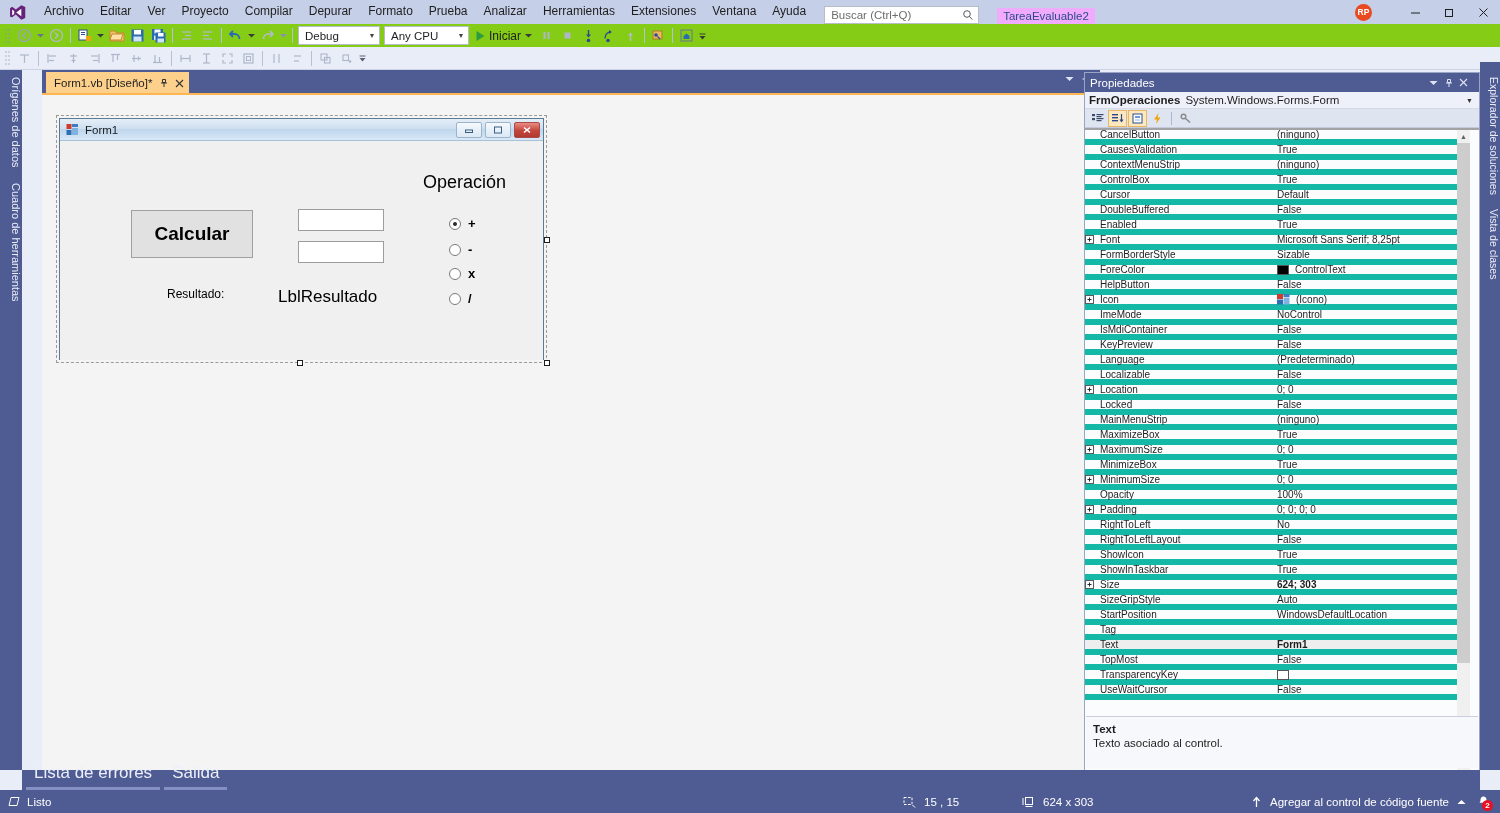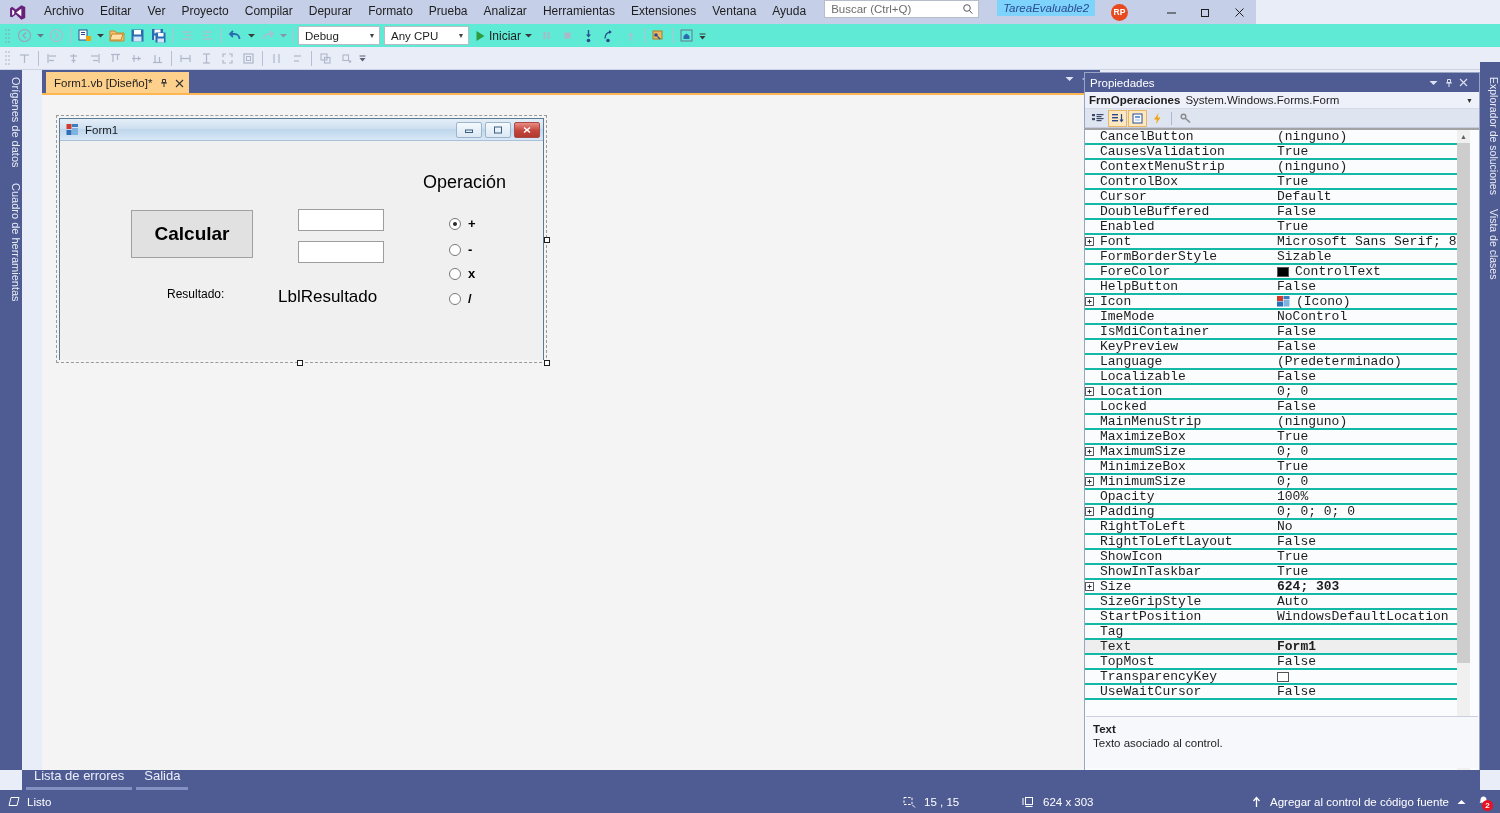--- a/index.html
+++ b/index.html
@@ -9,23 +9,23 @@
     font-family: "Liberation Sans", sans-serif;
     font-size: 12px;
     background: #f0f0f0;
     color: #1e1e1e;
     -webkit-font-smoothing: antialiased;
   }
   #app { position: relative; width: 1500px; height: 813px; background: #e9edf7; }
 
   
   .titlebar {
-    position: absolute; top: 0; left: 0; width: 1256px; height: 24px;
+    position: absolute; top: 0; left: 0; width: 1500px; height: 24px;
     background: #c5cfe8;
-    display: flex; align-items: flex-start;
+    display: flex; align-items: flex-end;
   }
   .vs-logo {
     width: 26px; height: 24px; display: flex; align-items: center; justify-content: center;
     margin-left: 4px;
   }
   .menu { display: flex; align-items: center; height: 24px; margin-left: 6px; }
   .menu-item {
     padding: 3px 8px 4px 8px; font-size: 12px; color: #1e1e1e; cursor: default;
     white-space: nowrap; line-height: 15px;
   }
@@ -33,35 +33,35 @@
   .search-box {
     margin-left: 10px; width: 155px; height: 18px; background: #ffffff;
     border: 1px solid #b6bcc8; display: flex; align-items: center;
     padding: 0 4px 0 6px; font-size: 11.5px; color: #6d6d6d;
   }
   .search-box .txt { flex: 1; }
   .search-box .mag { width: 12px; height: 12px; flex: none; }
 
   .proj-name {
     margin-left: 18px; font-size: 11.5px; color: #2b4b8d;
-    background: #7dd3fc; padding: 2px 6px; font-style: italic;
+    background: #f0abfc; padding: 2px 6px;
   }
 
   .tb-right { position: absolute; right: 0; top: 0; height: 24px; display: flex; align-items: center; }
   .avatar {
     width: 17px; height: 17px; border-radius: 50%; background: #e8491e; color: #fff;
     font-size: 8.5px; font-weight: bold; display: flex; align-items: center; justify-content: center;
     margin-right: 26px;
   }
   .wbtn { width: 34px; height: 24px; display: flex; align-items: center; justify-content: center; }
 
   
   .toolbar1 {
     position: absolute; top: 24px; left: 0; width: 1500px; height: 23px;
-    background: #5eead4; display: flex; align-items: center;
+    background: #84cc16; display: flex; align-items: center;
   }
   .toolbar2 {
     position: absolute; top: 47px; left: 0; width: 1500px; height: 23px;
     background: #e9edf7; display: flex; align-items: center;
     border-bottom: 1px solid #ccd3e5;
   }
   .grip { width: 9px; height: 16px; margin: 0 2px 0 3px; opacity: .5; }
   .tbtn { width: 21px; height: 21px; display: flex; align-items: center; justify-content: center; }
   .tarrow { width: 11px; height: 21px; display: flex; align-items: center; justify-content: center; }
   .tsep { width: 1px; height: 15px; background: #b8c0d4; margin: 0 3px; }
@@ -219,21 +219,21 @@
   .pt-btn.sel { background: #fde8c0; border: 1px solid #e8b765; }
   .pt-sep { width: 1px; height: 13px; background: #b0b7cc; margin: 0 3px; }
 
   .props-grid {
     position: absolute; top: 57px; left: 0; width: 394px; height: 659px;
     overflow: hidden; background: #fbfcfe;
   }
   .props-rows { position: absolute; top: 0; left: 0; width: 379px; }
   .prow {
     display: flex; height: 15px; align-items: center;
-    border-bottom: 2px solid #14b8a6; font-size: 13px; font-family: Liberation Mono, monospace;
+    border-bottom: 6px solid #14b8a6; font-size: 10px;
   }
   .prow.sel { background: #eeeeee; }
   .prow .expander {
     width: 13px; flex: none; text-align: center; font-size: 9px; color: #3a3a3a;
     line-height: 9px;
   }
   .prow .pname { width: 175px; flex: none; padding-left: 2px; color: #1e1e1e; white-space: nowrap; overflow: hidden; }
   .prow .pval  { flex: 1; padding-left: 4px; color: #1e1e1e; white-space: nowrap; overflow: hidden;
                  display: flex; align-items: center; gap: 6px; }
   .prow.bold .pval { font-weight: bold; }
@@ -259,21 +259,21 @@
   }
   .props-desc .dt { font-size: 11.5px; font-weight: bold; color: #1e1e1e; }
   .props-desc .dd { font-size: 11.5px; color: #1e1e1e; margin-top: 2px; }
 
   
   .bottomtabs {
     position: absolute; left: 22px; bottom: 23px; width: 1458px; height: 20px;
     background: #4f5b93; display: flex; align-items: flex-end;
   }
   .btab {
-    color: #eceff9; font-size: 13px; padding: 2px 8px 4px 8px; margin-left: 4px;
+    color: #eceff9; font-size: 17px; padding: 2px 8px 4px 8px; margin-left: 4px;
     border-bottom: 3px solid #8490c2;
   }
 
   .statusbar {
     position: absolute; left: 0; bottom: 0; width: 1500px; height: 23px;
     background: #4f5b93; color: #ffffff; display: flex; align-items: center;
     font-size: 11.5px;
   }
   .sb-ready { display: flex; align-items: center; gap: 7px; margin-left: 8px; }
   .sb-item { display: flex; align-items: center; gap: 8px; position: absolute; }

